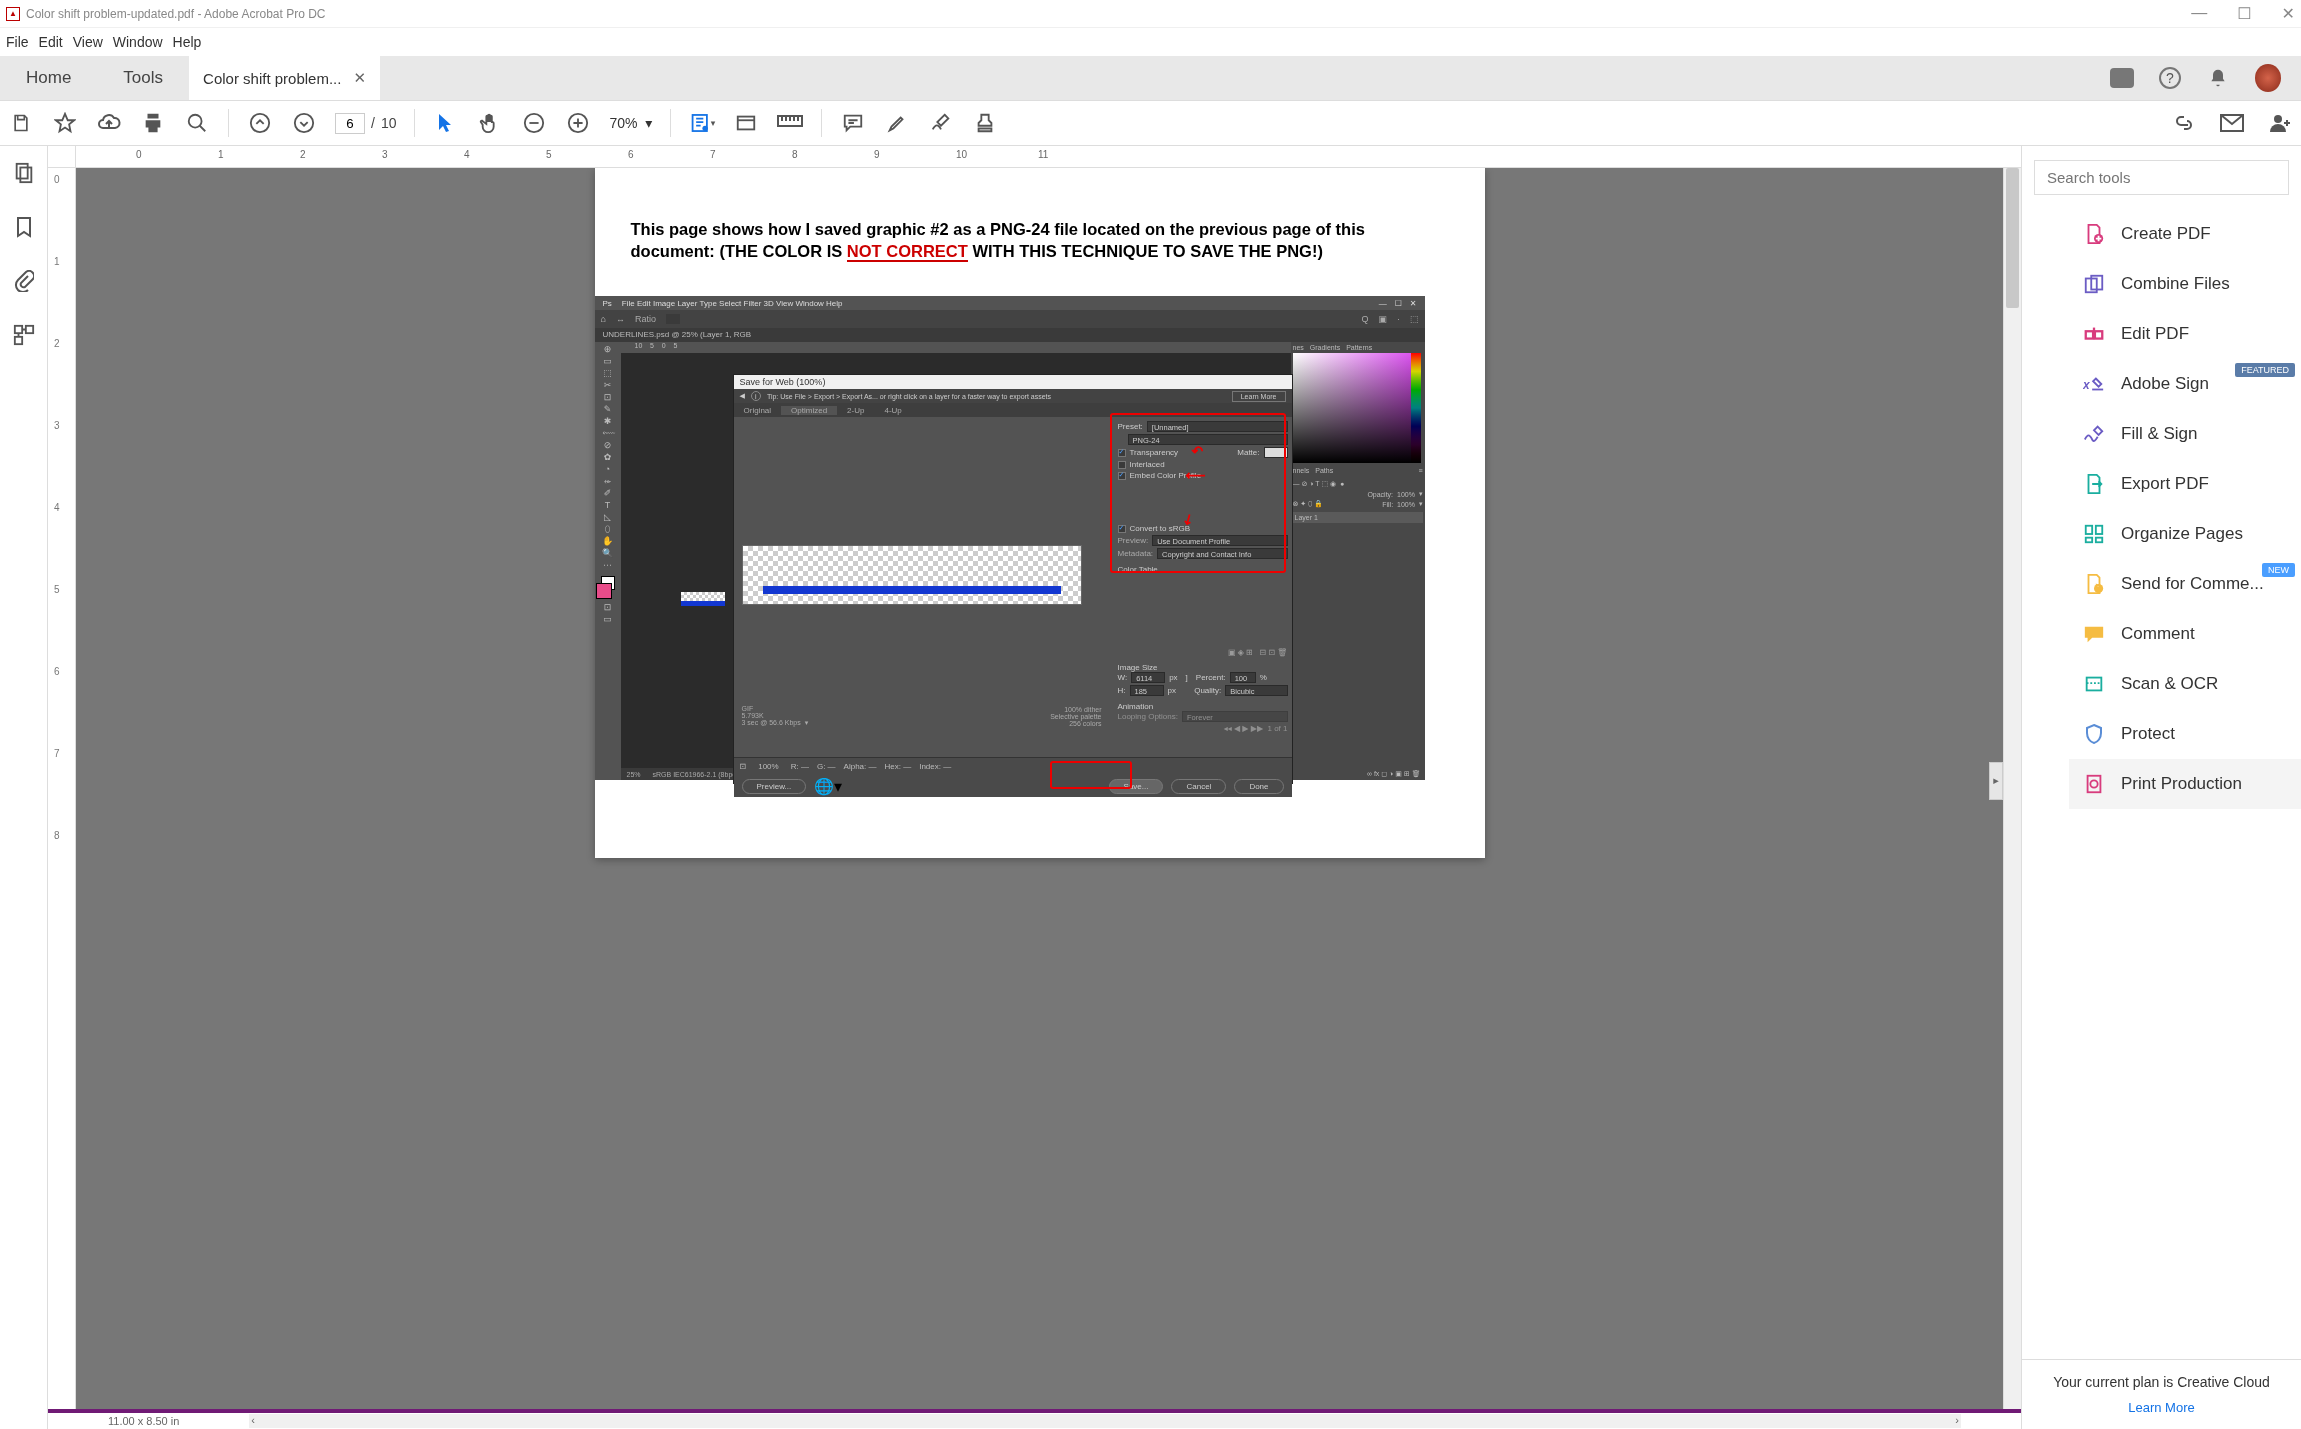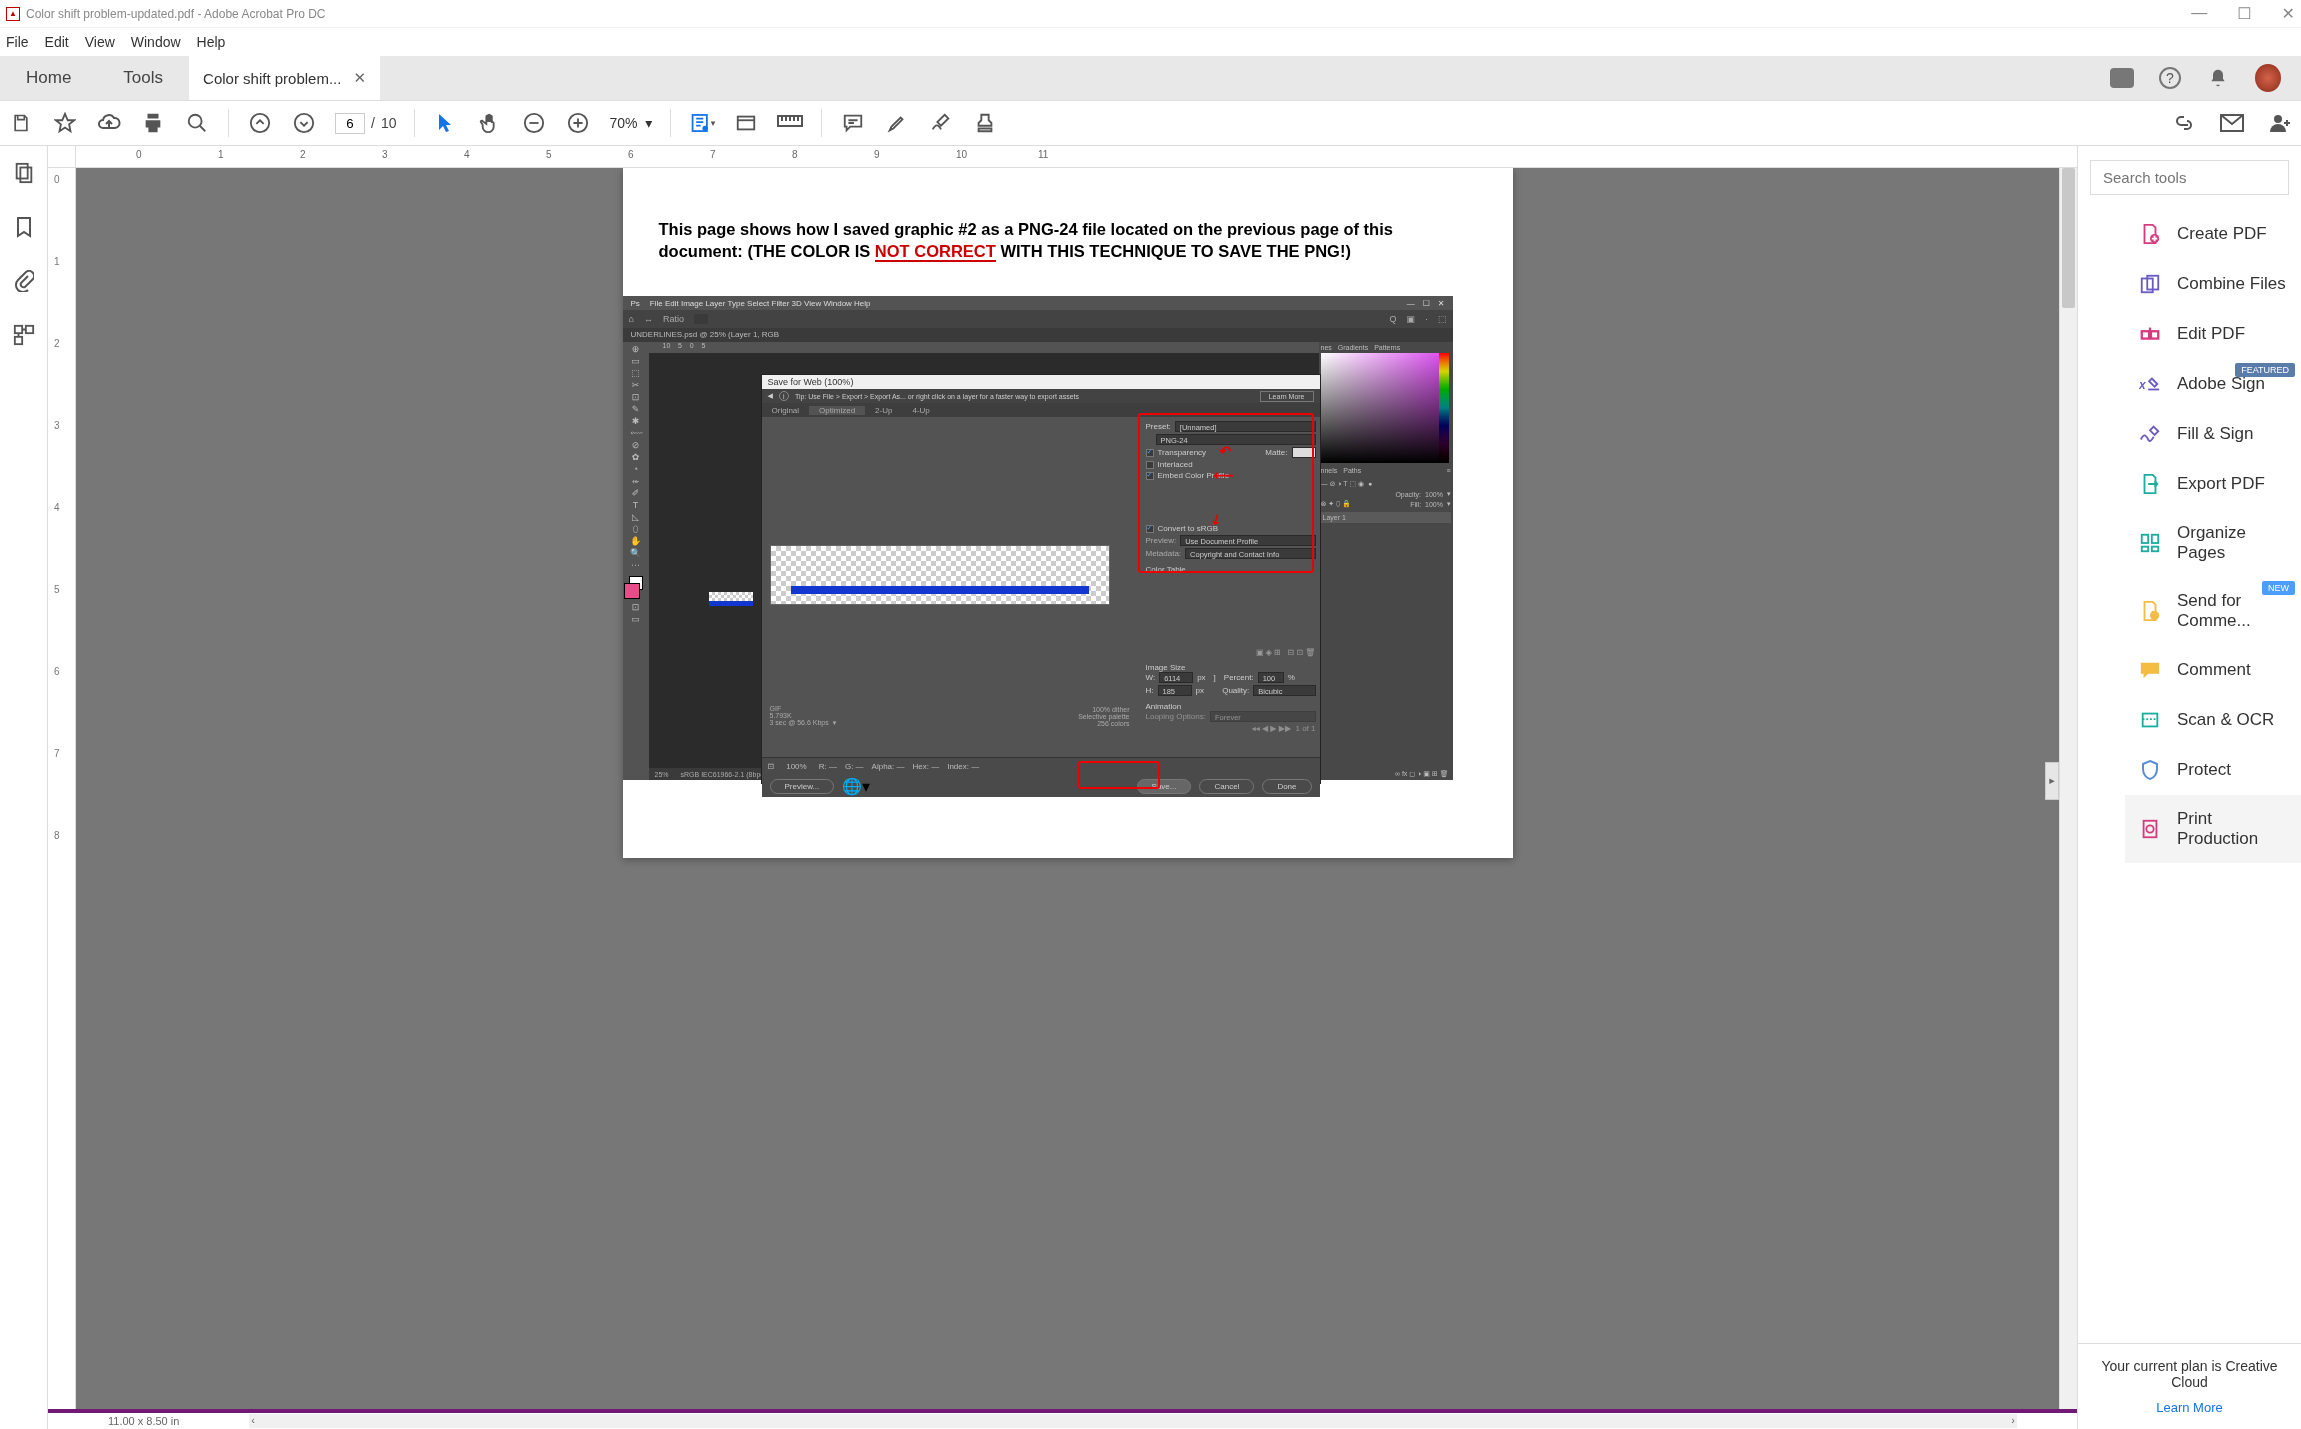--- a/index.html
+++ b/index.html
@@ -1,20 +1,20 @@
 <!DOCTYPE html>
 <html><head>
 <meta charset="utf-8">
 <style>
 *{box-sizing:border-box;margin:0;padding:0;font-family:"Segoe UI",Arial,sans-serif;}
 body{background:#fff;overflow:hidden;user-select:none;}
 .titlebar{height:28px;background:#fff;display:flex;align-items:center;padding:0 6px;font-size:12px;color:#888;border-bottom:1px solid #f0f0f0;}
 .titlebar .pdf-icon{width:14px;height:14px;border:1px solid #b00;color:#b00;font-size:8px;font-weight:bold;display:inline-flex;align-items:center;justify-content:center;margin-right:6px;}
 .titlebar .winbtns{margin-left:auto;display:flex;gap:30px;color:#888;font-size:16px;}
-.menubar{height:28px;display:flex;align-items:center;padding:0 6px;gap:16px;font-size:14px;color:#333;}
+.menubar{height:28px;display:flex;align-items:center;padding:0 6px;gap:10px;font-size:14px;color:#333;}
 .menubar span{cursor:pointer;}
 .tabrow{height:44px;background:#e8e8e8;display:flex;align-items:center;}
 .tabrow .bigtab{padding:0 26px;height:44px;display:flex;align-items:center;font-size:17px;color:#444;cursor:pointer;}
 .tabrow .doctab{background:#fff;height:44px;display:flex;align-items:center;padding:0 14px;font-size:15px;color:#333;}
 .tabrow .doctab .close{margin-left:12px;color:#666;cursor:pointer;}
 .tabrow .right{margin-left:auto;display:flex;align-items:center;gap:24px;padding-right:20px;}
 .icon{display:inline-flex;align-items:center;justify-content:center;width:26px;height:26px;color:#555;cursor:pointer;}
 .toolbar{height:46px;border-top:1px solid #ddd;border-bottom:1px solid #ddd;display:flex;align-items:center;padding:0 8px;gap:18px;}
 .toolbar .sep{width:1px;height:28px;background:#ddd;}
 .toolbar .pagebox{display:flex;align-items:center;gap:6px;font-size:14px;color:#444;}
@@ -79,21 +79,21 @@
 .ps-panels .hue{position:absolute;right:0;top:0;width:10px;height:110px;background:linear-gradient(to bottom,#f00,#ff0,#0f0,#0ff,#00f,#f0f,#f00);}
 .ps-panels .tabs{display:flex;gap:6px;font-size:7px;margin-bottom:2px;}
 .ps-panels .prow{display:flex;align-items:center;gap:4px;margin-bottom:2px;}
 .ps-panels .prow .f{flex:1;text-align:right;}
 .ps-panels .layers{margin-top:4px;}
 .ps-panels .layer{background:#5a5a5a;padding:2px;margin-top:2px;}
 .scrollbar{width:18px;background:#f0f0f0;border-left:1px solid #ddd;position:relative;}
 .scrollbar .thumb{position:absolute;left:2px;right:2px;top:0;height:140px;background:#c8c8c8;border-radius:2px;}
 .statusbar{height:20px;background:#fff;border-top:4px solid #701a75;font-size:11px;color:#666;display:flex;align-items:center;padding:0 60px;}
 .statusbar .scroll-h{margin-left:70px;flex:1;height:14px;background:#f0f0f0;position:relative;}
-.rightpanel{width:224px;border-left:1px solid #ddd;display:flex;flex-direction:column;}
+.rightpanel{width:280px;border-left:1px solid #ddd;display:flex;flex-direction:column;}
 .rightpanel .search{margin:14px 12px;border:1px solid #ddd;padding:8px 12px;font-size:15px;color:#888;}
 .rightpanel .tools{flex:1;overflow:auto;margin-left:47px;}
 .rightpanel .tool{display:flex;align-items:center;gap:16px;padding:14px 14px;font-size:17px;color:#333;cursor:pointer;position:relative;}
 .rightpanel .tool .ti{width:22px;height:22px;display:inline-flex;align-items:center;justify-content:center;}
 .rightpanel .badge{position:absolute;right:6px;top:4px;font-size:9px;color:#fff;padding:2px 6px;border-radius:2px;}
 .rightpanel .badge.featured{background:#5a7ca8;}
 .rightpanel .badge.new{background:#4a9eff;}
 .rightpanel .tool-trunc{background:#f4f4f4;}
 .rightpanel .plan{border-top:1px solid #ddd;padding:14px 10px;text-align:center;font-size:14px;color:#333;}
 .rightpanel .plan .learn{color:#1473e6;margin-top:10px;display:block;font-size:13px;}

